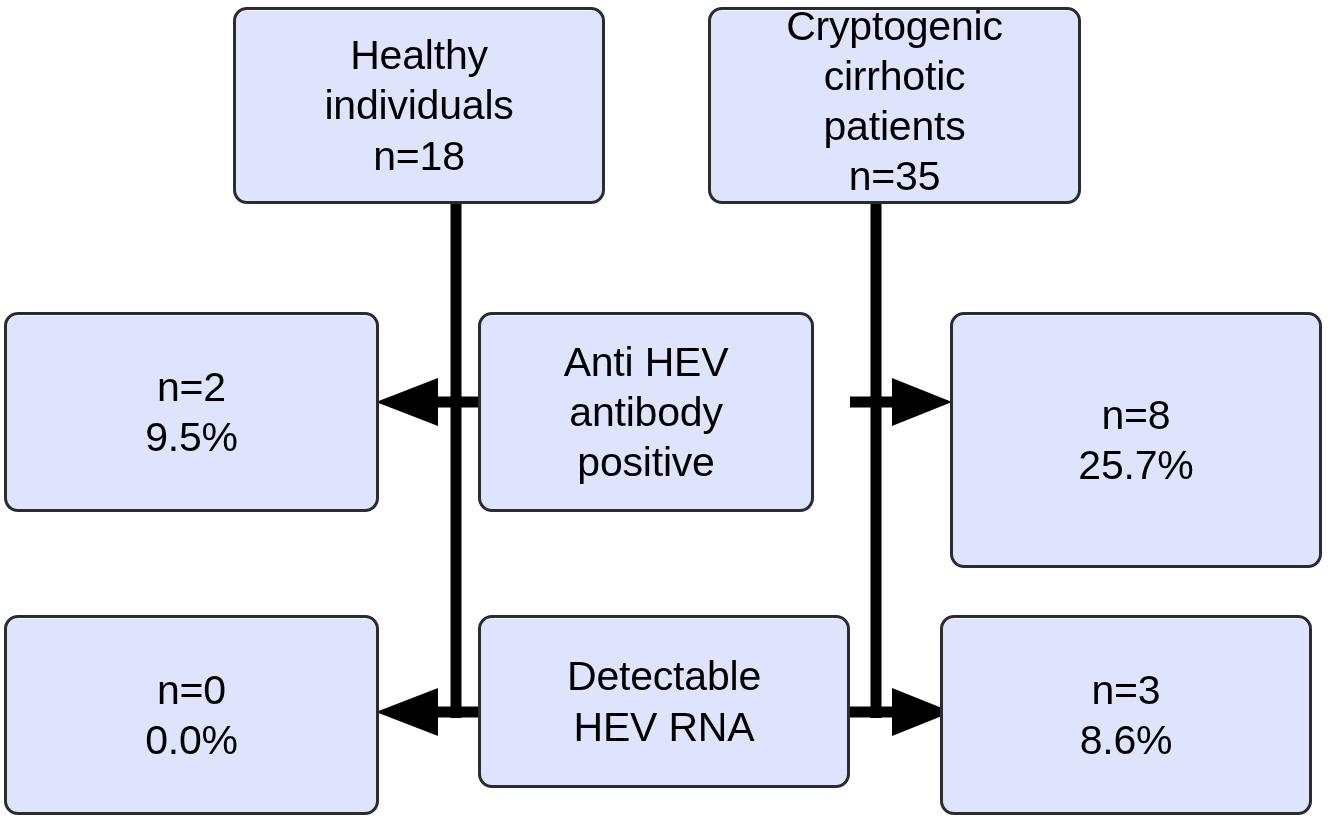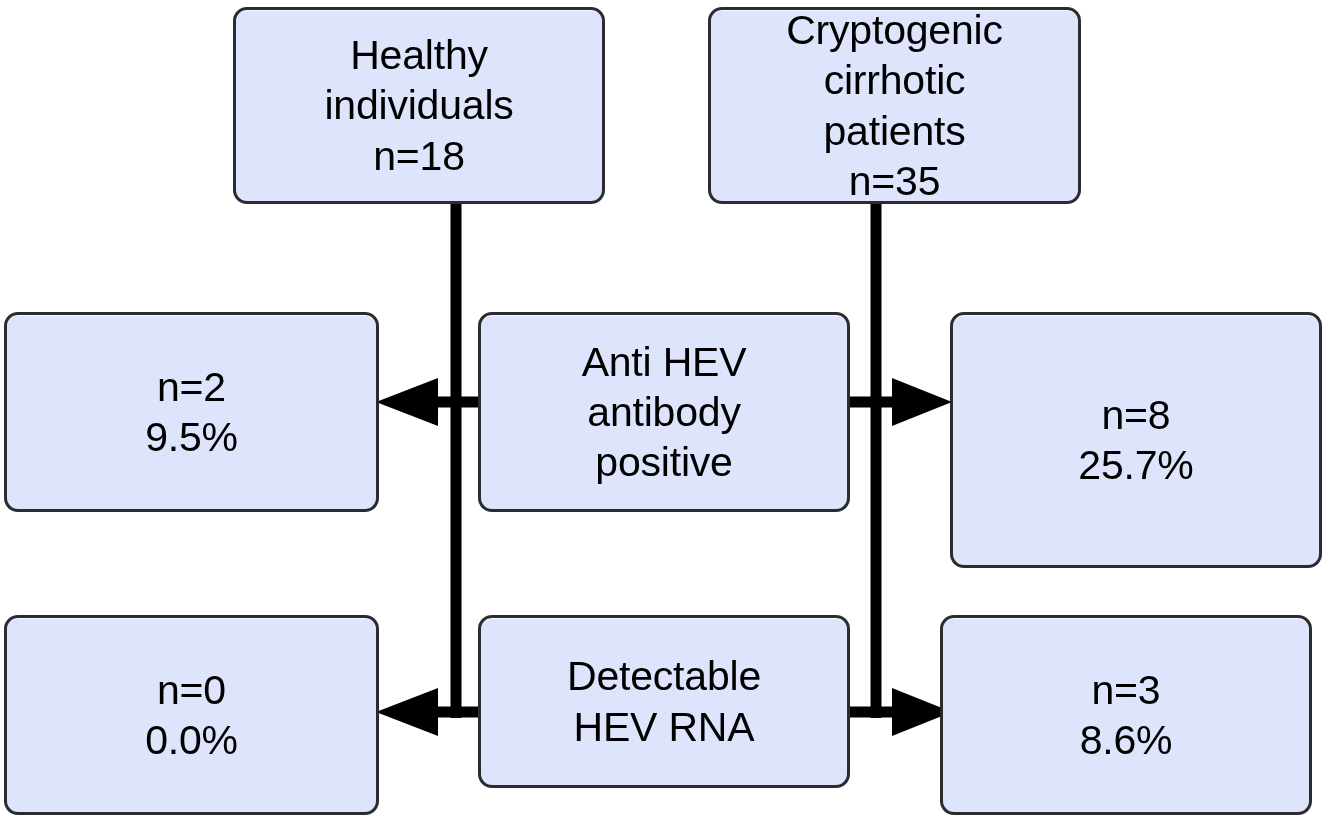--- a/index.html
+++ b/index.html
@@ -44,23 +44,23 @@
     box-shadow: inset 0 1px 0 rgba(255,255,255,0.85);
     z-index: 2;
   }
   .node .node-text {
     display: block;
     white-space: pre-line;
     padding: 0 6px;
   }
   
   #node-source-healthy   { left: 233px;  top: 7px;   width: 372px; height: 197px; }
-  #node-source-cirrhotic { left: 708px;  top: 7px;   width: 373px; height: 197px; }
+  #node-source-cirrhotic { left: 708px;  top: 7px;   width: 373px; height: 197px; align-items: flex-end; }
 
-  #node-test-antibody    { left: 478px;  top: 312px; width: 372px; height: 200px; }
+  #node-test-antibody    { left: 478px;  top: 312px; width: 336px; height: 200px; }
   #node-result-healthy-ab   { left: 4px;   top: 312px; width: 375px; height: 200px; text-align: center; }
   #node-result-cirrhotic-ab { left: 950px; top: 312px; width: 372px; height: 256px; }
 
   #node-test-rna         { left: 478px;  top: 615px; width: 372px; height: 173px; }
   #node-result-healthy-rna   { left: 4px;   top: 615px; width: 375px; height: 200px; align-items: center; }
   #node-result-cirrhotic-rna { left: 940px; top: 615px; width: 372px; height: 200px; }
 </style>
 </head>
 <body>
 

